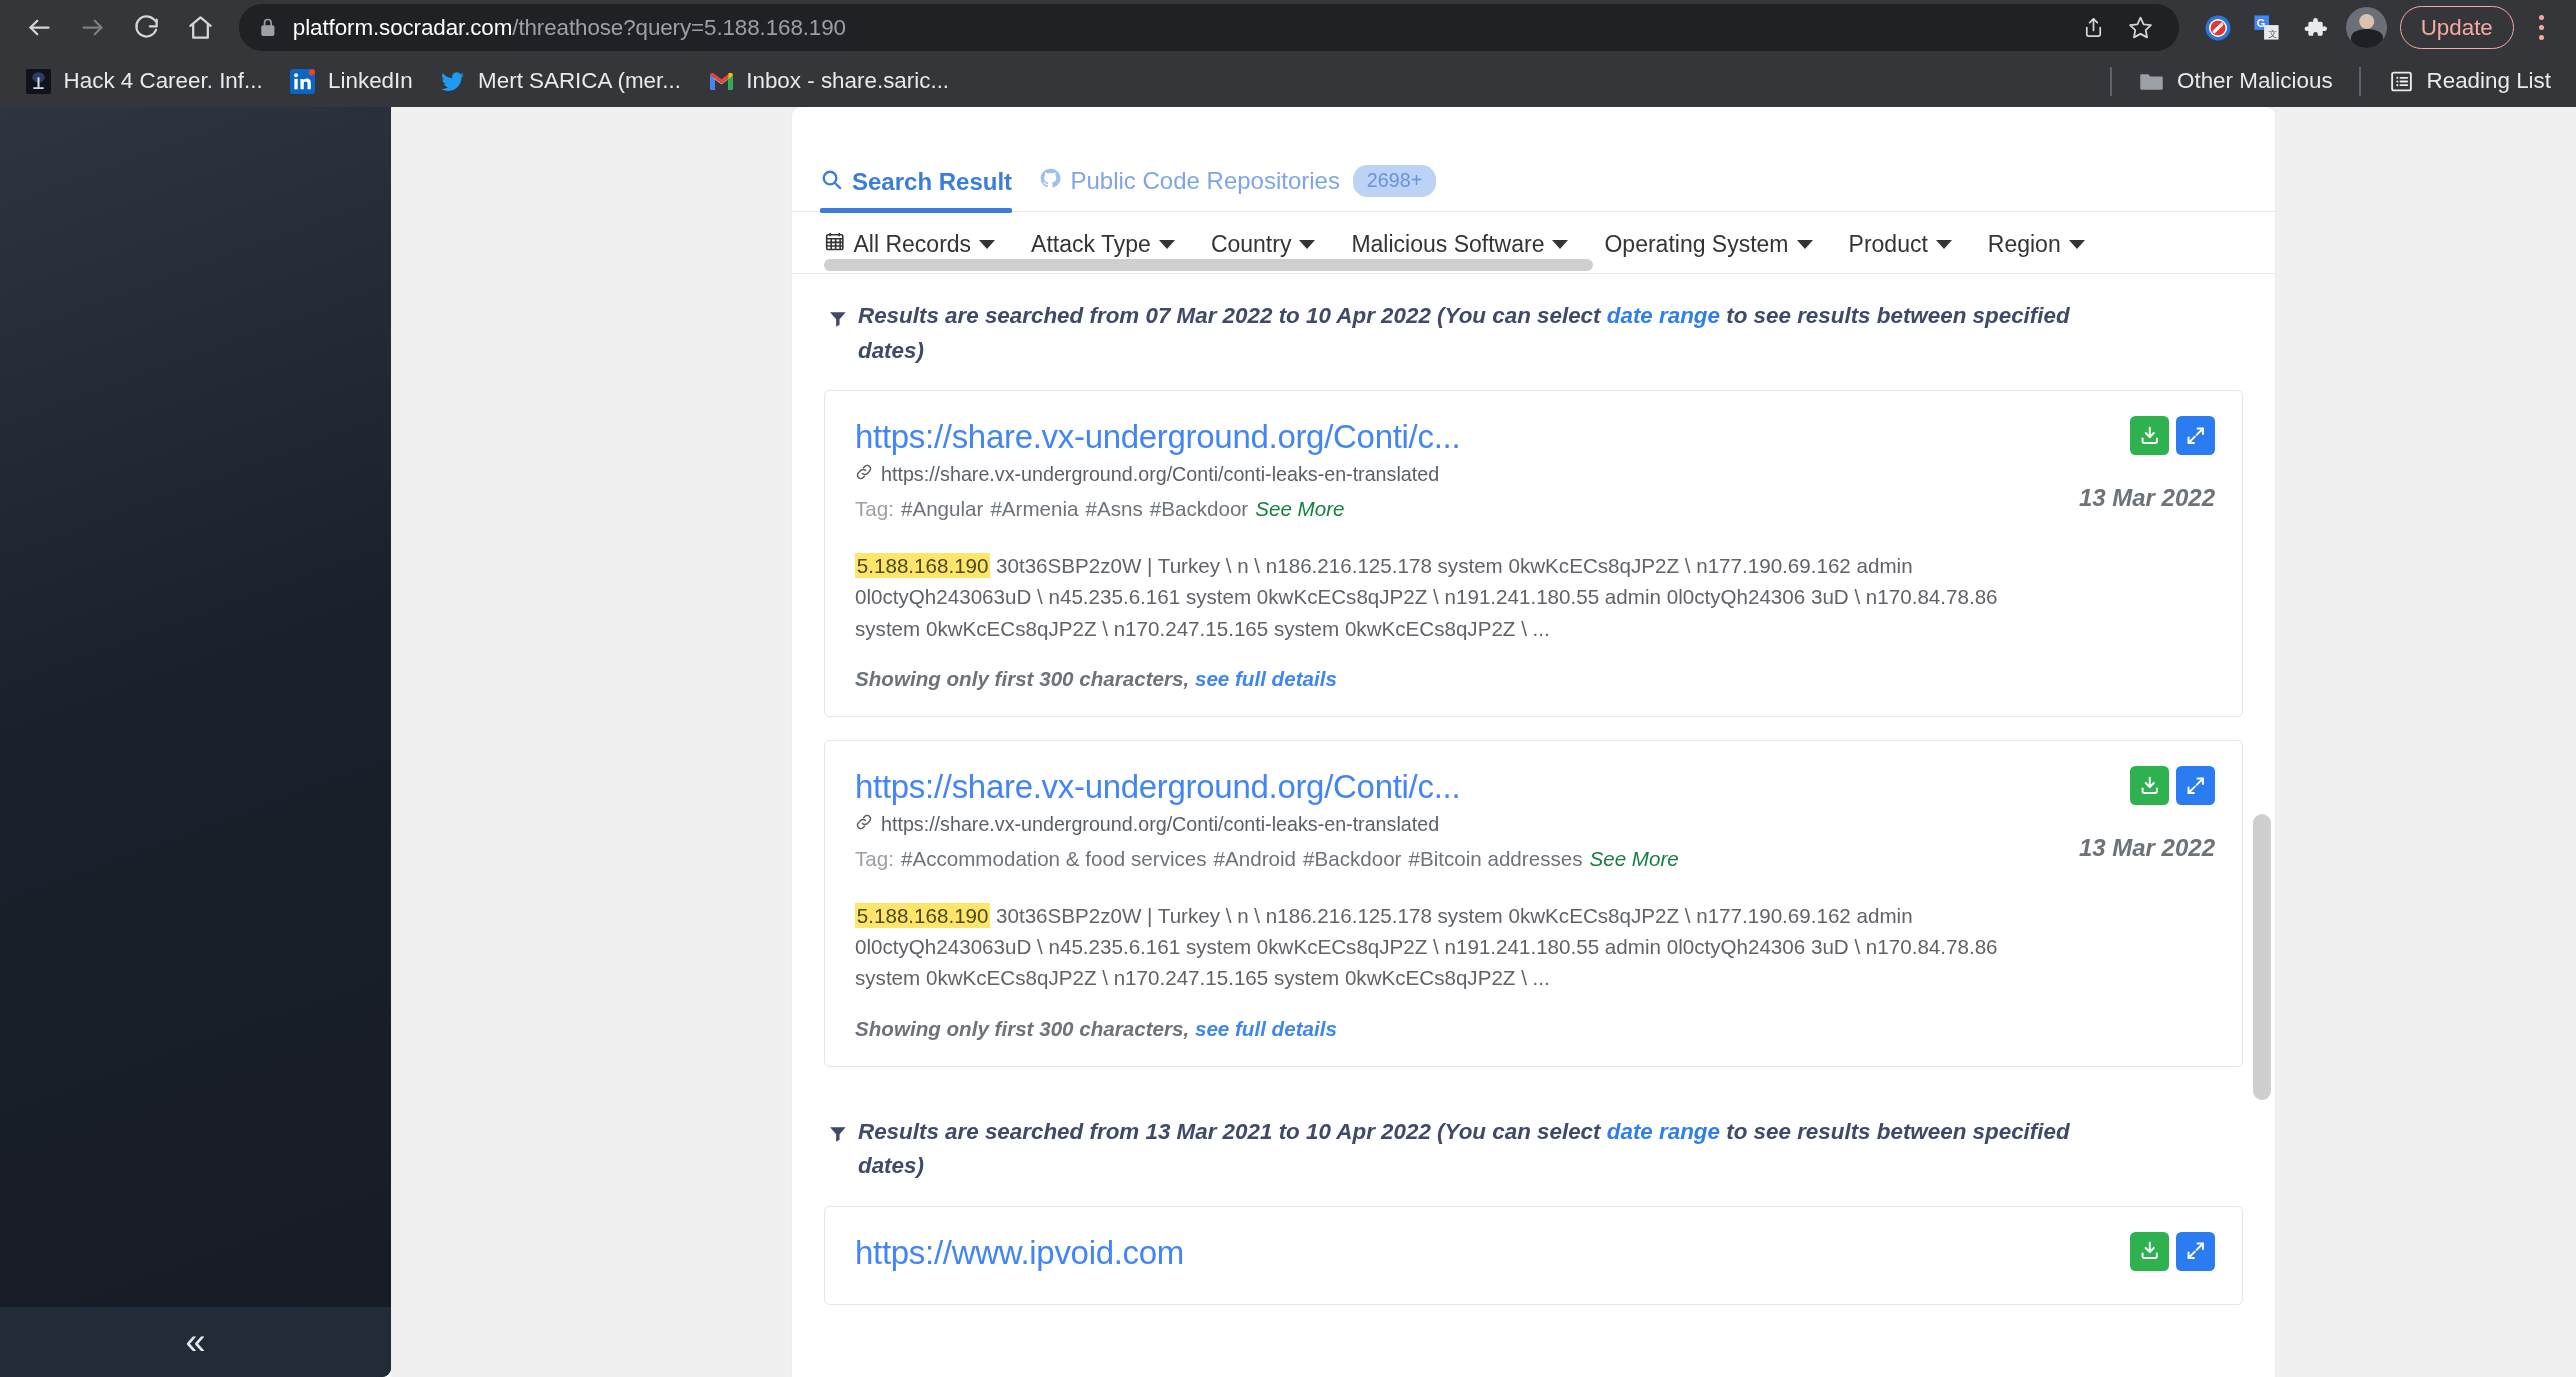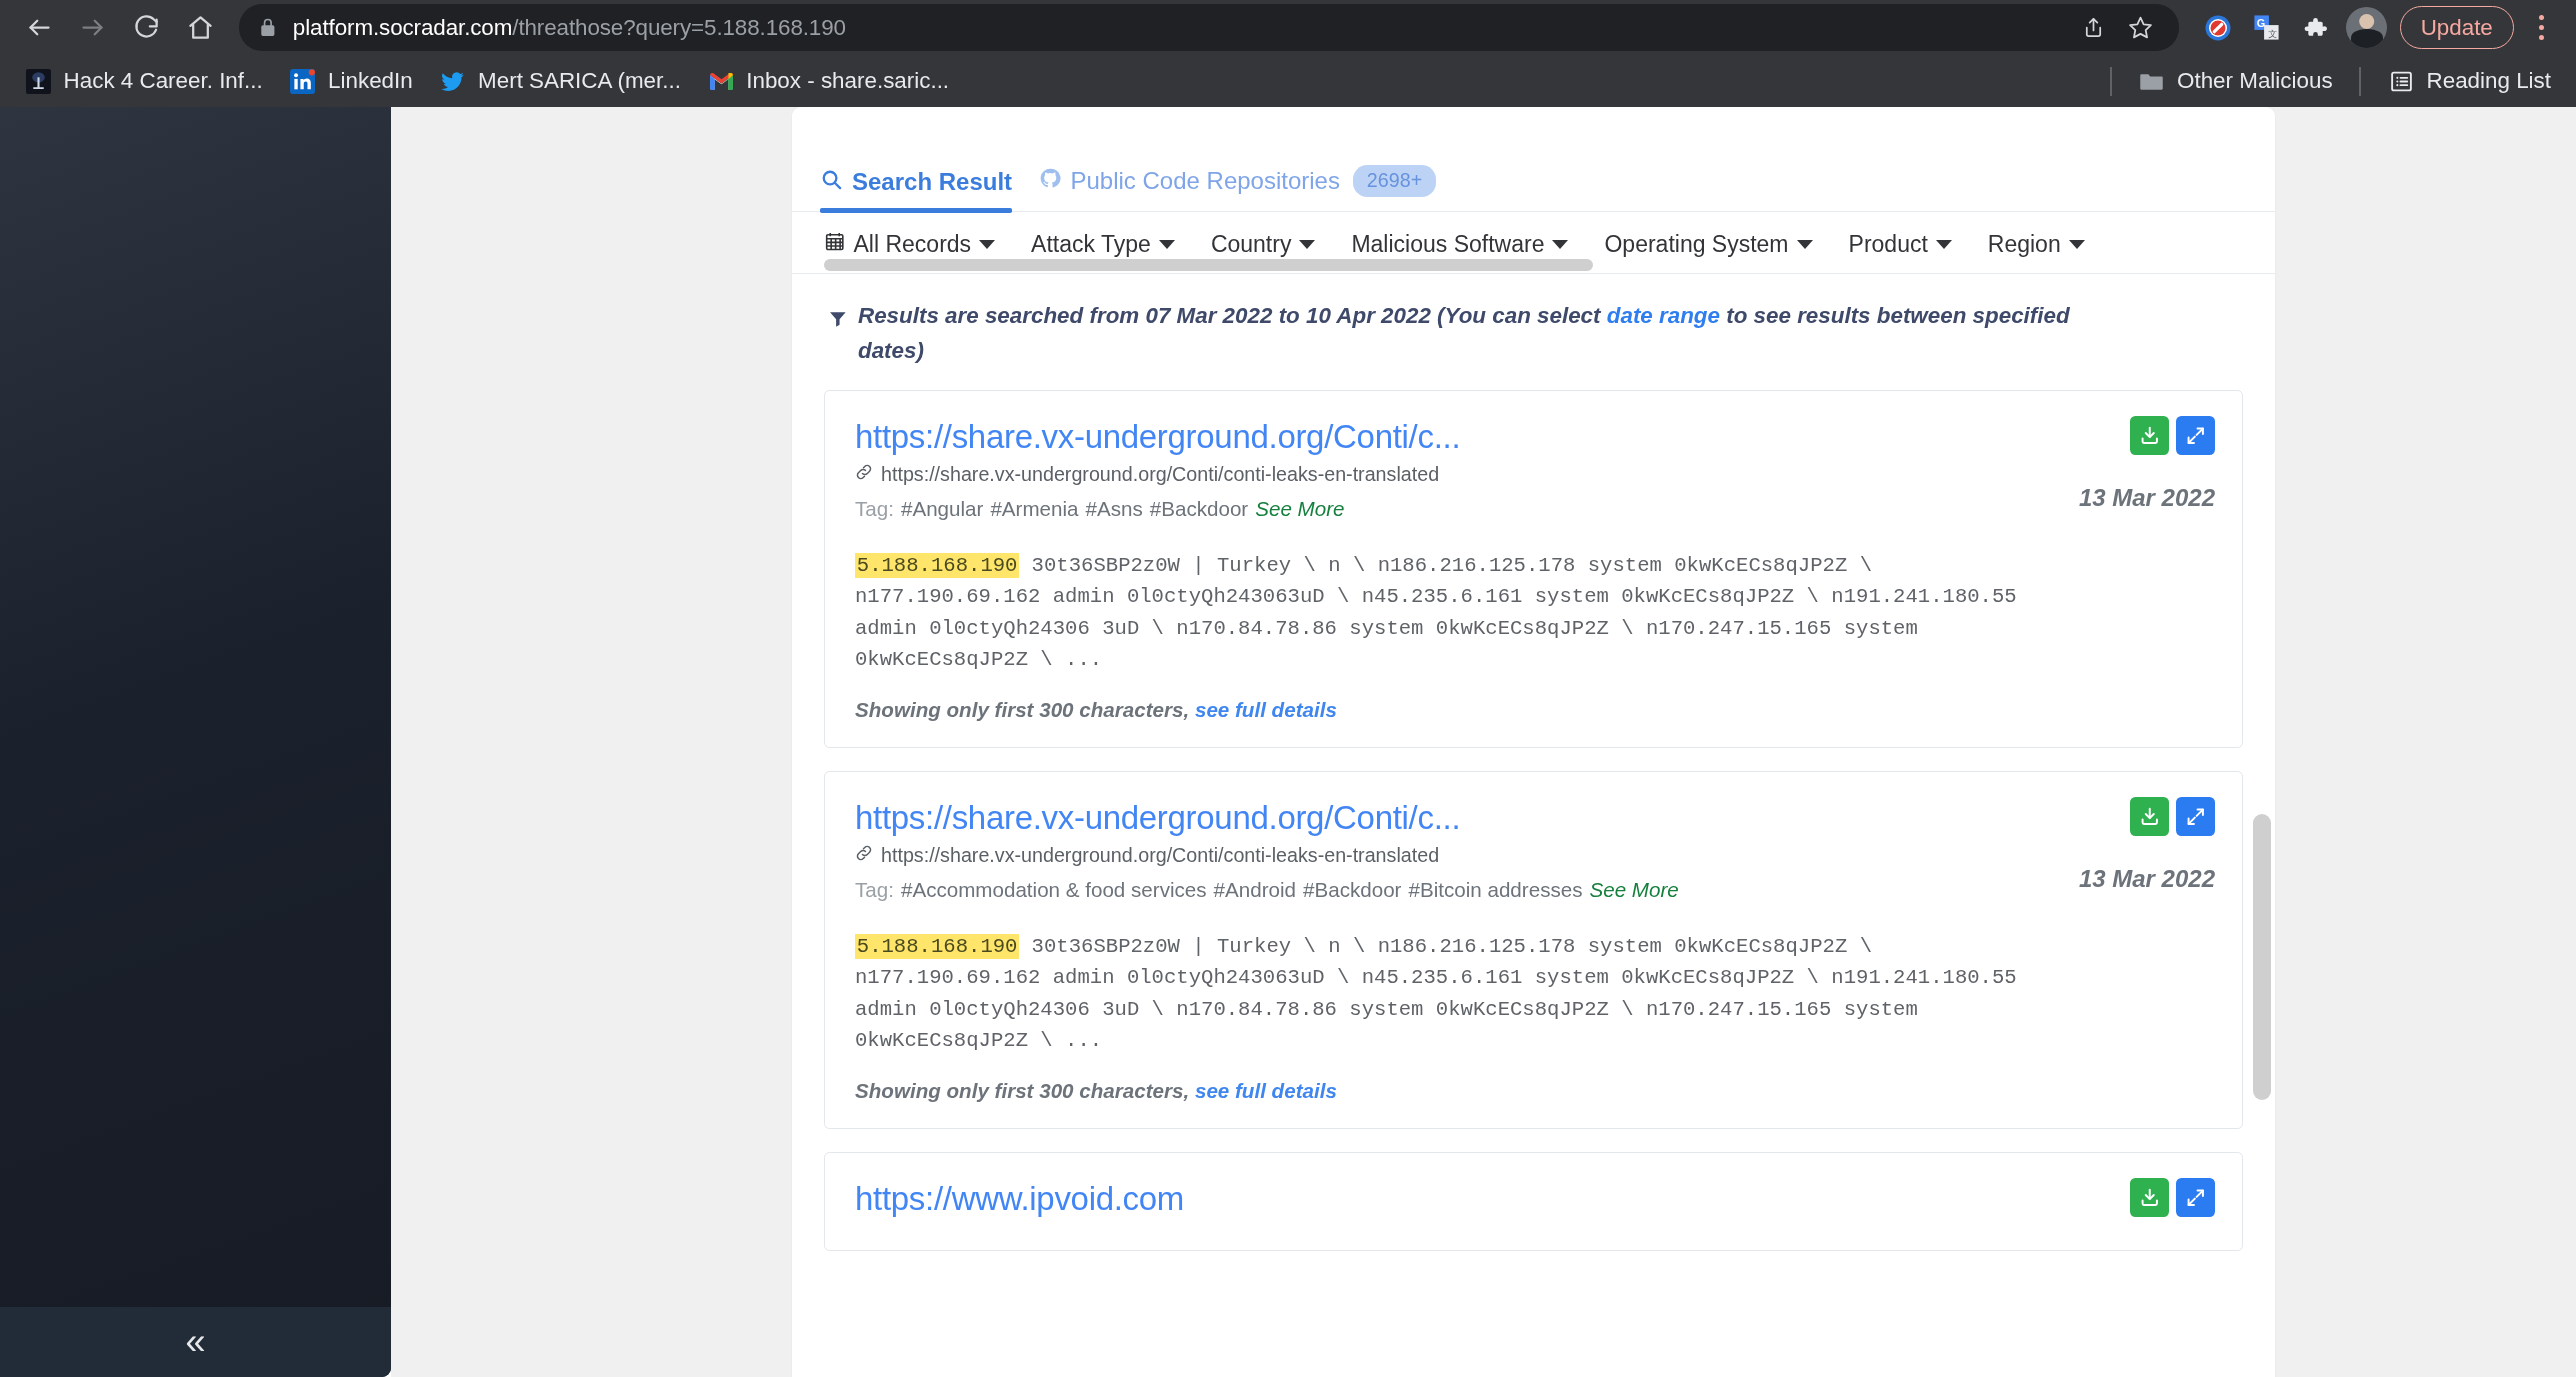--- a/index.html
+++ b/index.html
@@ -177,21 +177,21 @@
   .act-dl { background: #2eb14e; }
   .act-expand { background: #2b7cf0; }
   .card-date {
     position: absolute; right: 27px; top: 93px;
     font-size: 24px; font-style: italic; font-weight: bold; color: #6d737a;
     white-space: nowrap;
   }
 
   .card-snippet {
     margin-top: 29px;
-    font-family: Liberation Mono, monospace;
+    font-family: Liberation Sans, sans-serif;
     font-size: 20.6px; line-height: 1.52; color: #5f6368;
     word-break: break-word; max-width: 1190px;
   }
   .hl { background: #ffe66a; color: #4a4a20; padding: 0.9px 1.8px; }
 
   .card-footer {
     margin-top: 23px; font-size: 20.6px; font-weight: bold; font-style: italic;
     color: #6d737a;
   }
   .card-footer a { color: #3f86ef; text-decoration: none; }
@@ -546,20 +546,28 @@
           <span>#Backdoor</span>
           <span>#Bitcoin addresses</span>
           <span class="see-more">See More</span>
         </div>
 
         <div class="card-snippet"><span class="hl">5.188.168.190</span><span> 30t36SBP2z0W | Turkey \ n \ n186.216.125.178 system 0kwKcECs8qJP2Z \ n177.190.69.162 admin 0l0ctyQh243063uD \ n45.235.6.161 system 0kwKcECs8qJP2Z \ n191.241.180.55 admin 0l0ctyQh24306 3uD \ n170.84.78.86 system 0kwKcECs8qJP2Z \ n170.247.15.165 system 0kwKcECs8qJP2Z \  ...</span></div>
 
         <div class="card-footer"><span>Showing only first 300 characters, </span><a href="#">see full details</a></div>
       </div>
 
+      <div class="results-note">
+        <span class="funnel">
+          <svg width="19.7" height="19.7" viewBox="0 0 24 24" fill="#3f4a6b">
+              <path d="M2.5 4h19l-7.4 8.6v6.6l-4.2 2.3v-8.9z"></path>
+            </svg>
+        </span>
+        <span><span>Results are searched from 13 Mar 2021 to 10 Apr 2022 (You can select </span><a href="#">date range</a><span> to see results between specified dates)</span></span>
+      </div>
 
       <div class="result-card">
         <div class="card-actions">
           <div class="act-btn act-dl">
             <svg width="21.5" height="21.5" viewBox="0 0 24 24" fill="none" stroke="#fff" stroke-width="2.2" stroke-linecap="round" stroke-linejoin="round">
                 <line x1="12" y1="3" x2="12" y2="13"></line>
                 <polyline points="7.5 9 12 13.5 16.5 9"></polyline>
                 <path d="M4 15v3.5a1.5 1.5 0 0 0 1.5 1.5h13a1.5 1.5 0 0 0 1.5-1.5V15"></path>
               </svg>
           </div>

